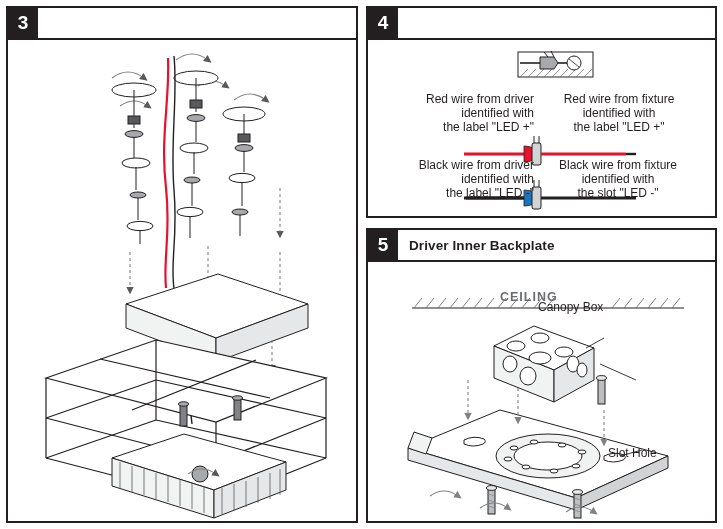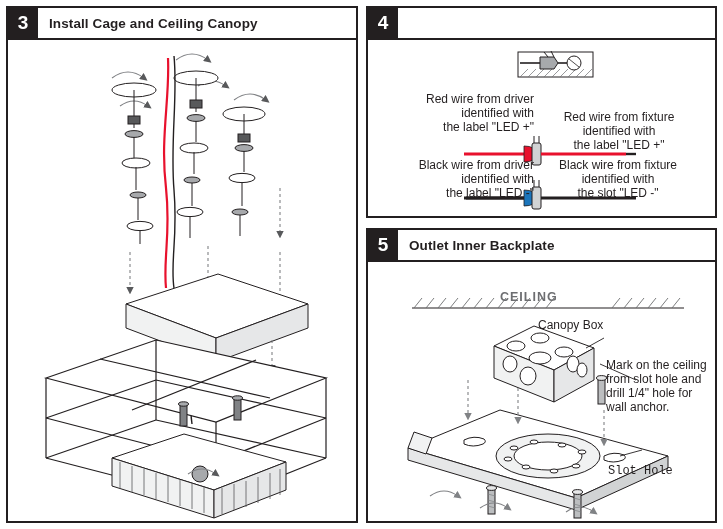--- a/index.html
+++ b/index.html
@@ -71,38 +71,37 @@
   svg { display: block; }
   .lbl {
     position: absolute;
     font-size: 12px;
     line-height: 14px;
     color: #231f20;
     text-align: center;
     white-space: pre-line;
   }
   .lbl-left { text-align: right; }
-  .lbl-rightal { text-align: left; margin-top: 18px; }
+  .lbl-rightal { text-align: left; }
   .ceiling-word {
     position: absolute;
     font-size: 12.5px;
     font-weight: bold;
     letter-spacing: 1px;
     color: #6d6e71;
   }
 </style>
 </head>
 <body>
 
 <div class="page">
 
   <div class="panel" style="left:6px; top:6px; width:352px; height:517px;">
     <div class="panel-header" style="width:348px;">
       <div class="step-num">3</div>
-      <div class="panel-title">Install Cage and Ceiling Canopy</div>
     </div>
     <div class="hdr-rule" style="width:348px;"></div>
 
     <div class="svg-area">
       <svg width="348" height="485" viewBox="0 0 348 485">
         <defs>
           <marker id="ah" markerWidth="7" markerHeight="7" refX="3" refY="3.5" orient="auto">
             <path d="M0,0 L7,3.5 L0,7 z" fill="#58595b"></path>
           </marker>
           <marker id="ahb" markerWidth="7" markerHeight="7" refX="3" refY="3.5" orient="auto">
@@ -333,21 +332,21 @@
 identified with
 the label "LED -"</div>
     <div class="lbl" style="left:182px; top:150px; width:136px;">Black wire from fixture
 identified with
 the slot "LED -"</div>
   </div>
 
   <div class="panel" style="left:366px; top:228px; width:351px; height:295px;">
     <div class="panel-header" style="width:347px;">
       <div class="step-num">5</div>
-      <div class="panel-title">Outlet Inner Backplate</div>
+      <div class="panel-title">Driver Inner Backplate</div>
     </div>
     <div class="hdr-rule" style="width:347px;"></div>
 
     <div class="svg-area">
       <svg width="347" height="263" viewBox="0 0 347 263">
         <defs>
           <marker id="ah5" markerWidth="7" markerHeight="7" refX="3" refY="3.5" orient="auto">
             <path d="M0,0 L7,3.5 L0,7 z" fill="#808285"></path>
           </marker>
         </defs>
@@ -455,20 +454,16 @@
         <g stroke="#231f20" stroke-width="0.9" fill="none">
           <path d="M218,88 L236,78"></path>
           <path d="M232,104 L268,120"></path>
           <path d="M252,196 L274,190"></path>
         </g>
       </svg>
     </div>
 
     <div class="ceiling-word" style="left:132px; top:60px;">CEILING</div>
     <div class="lbl lbl-rightal" style="left:170px; top:70px; width:80px; text-align:left;">Canopy Box</div>
-    <div class="lbl lbl-rightal" style="left:238px; top:110px; width:104px; text-align:left;">Mark on the ceiling
-from slot hole and
-drill 1/4" hole for
-wall anchor.</div>
-    <div class="lbl lbl-rightal" style="left:240px; top:216px; width:80px; text-align:left;font-family:Liberation Mono, monospace;">Slot Hole</div>
+    <div class="lbl lbl-rightal" style="left:240px; top:216px; width:80px; text-align:left;">Slot Hole</div>
   </div>
 
 </div>
 
 </body></html>

